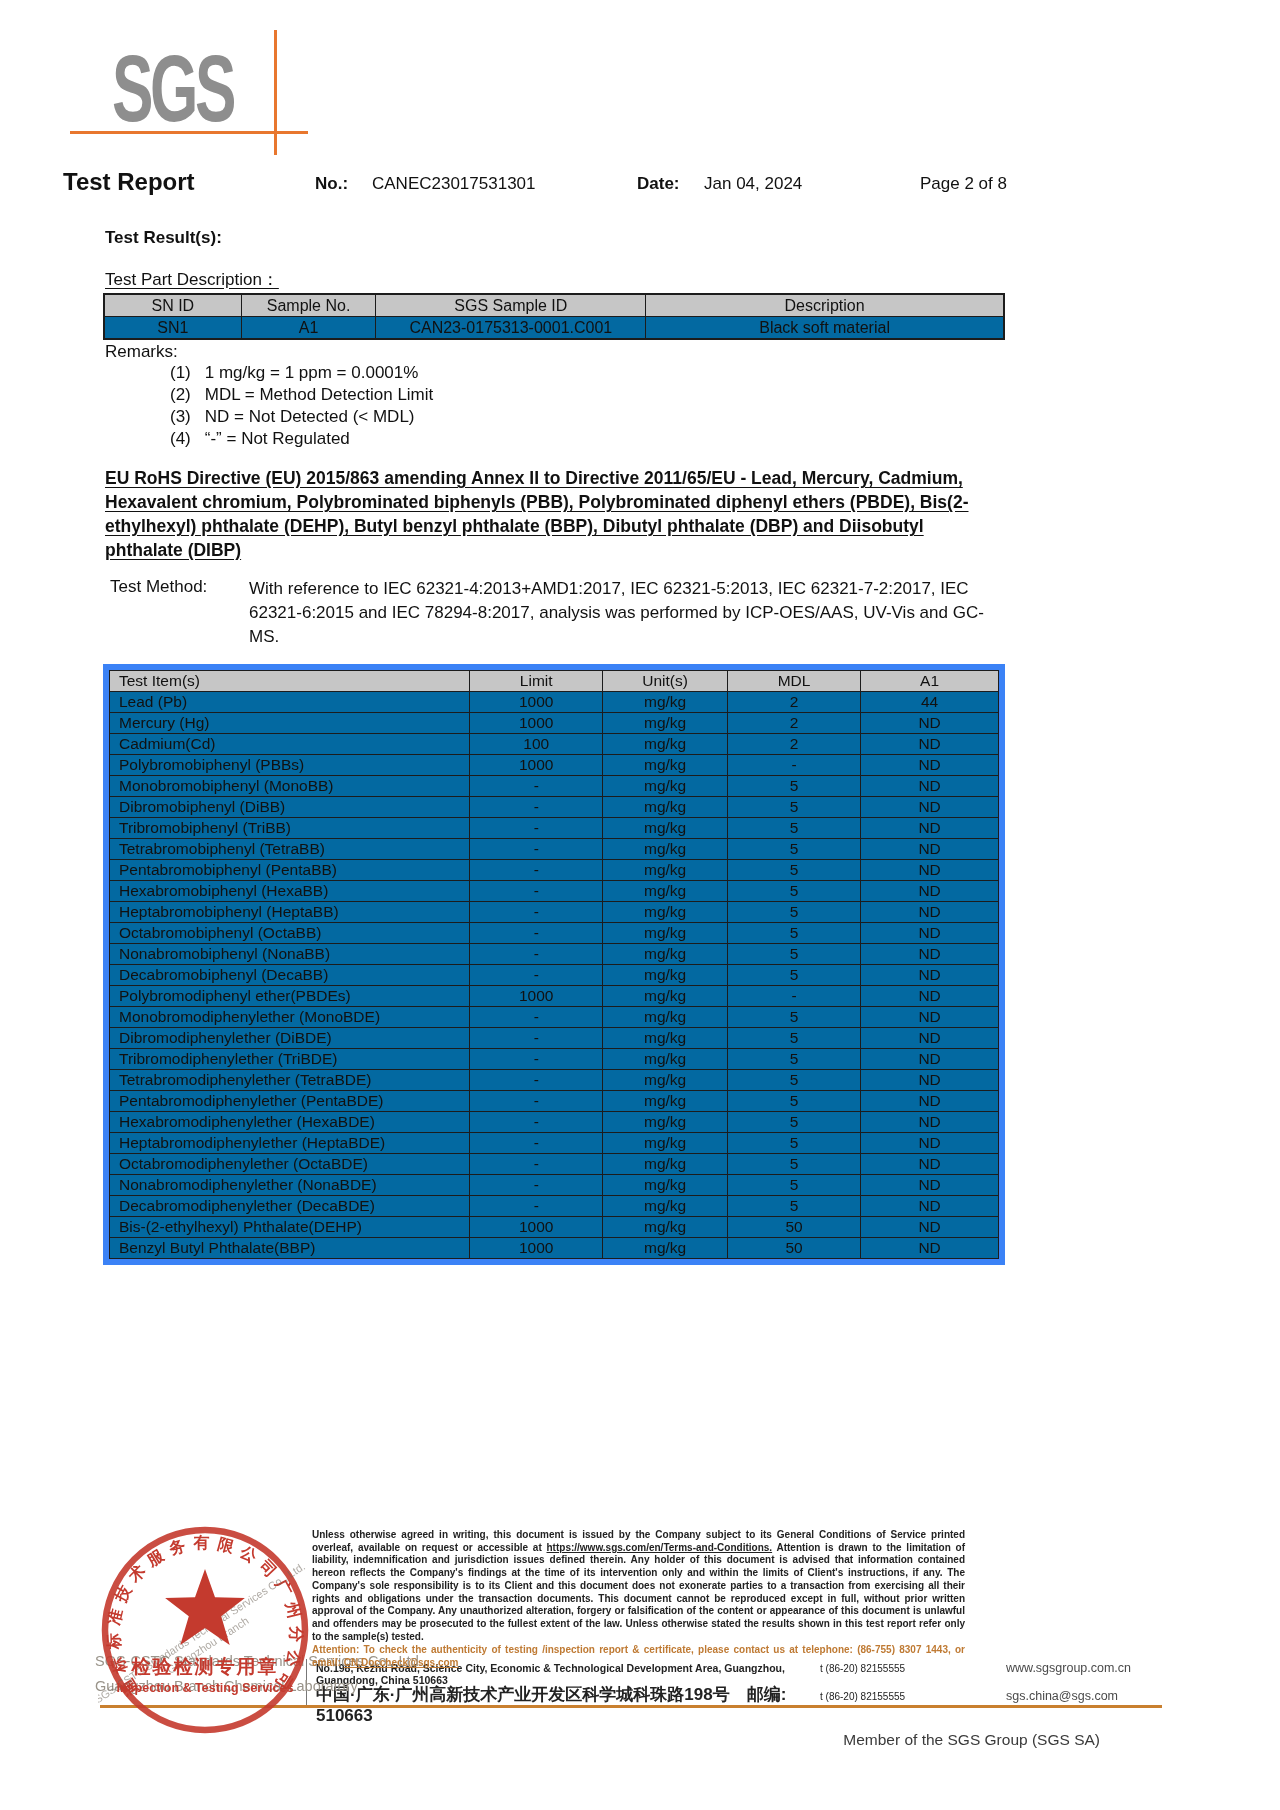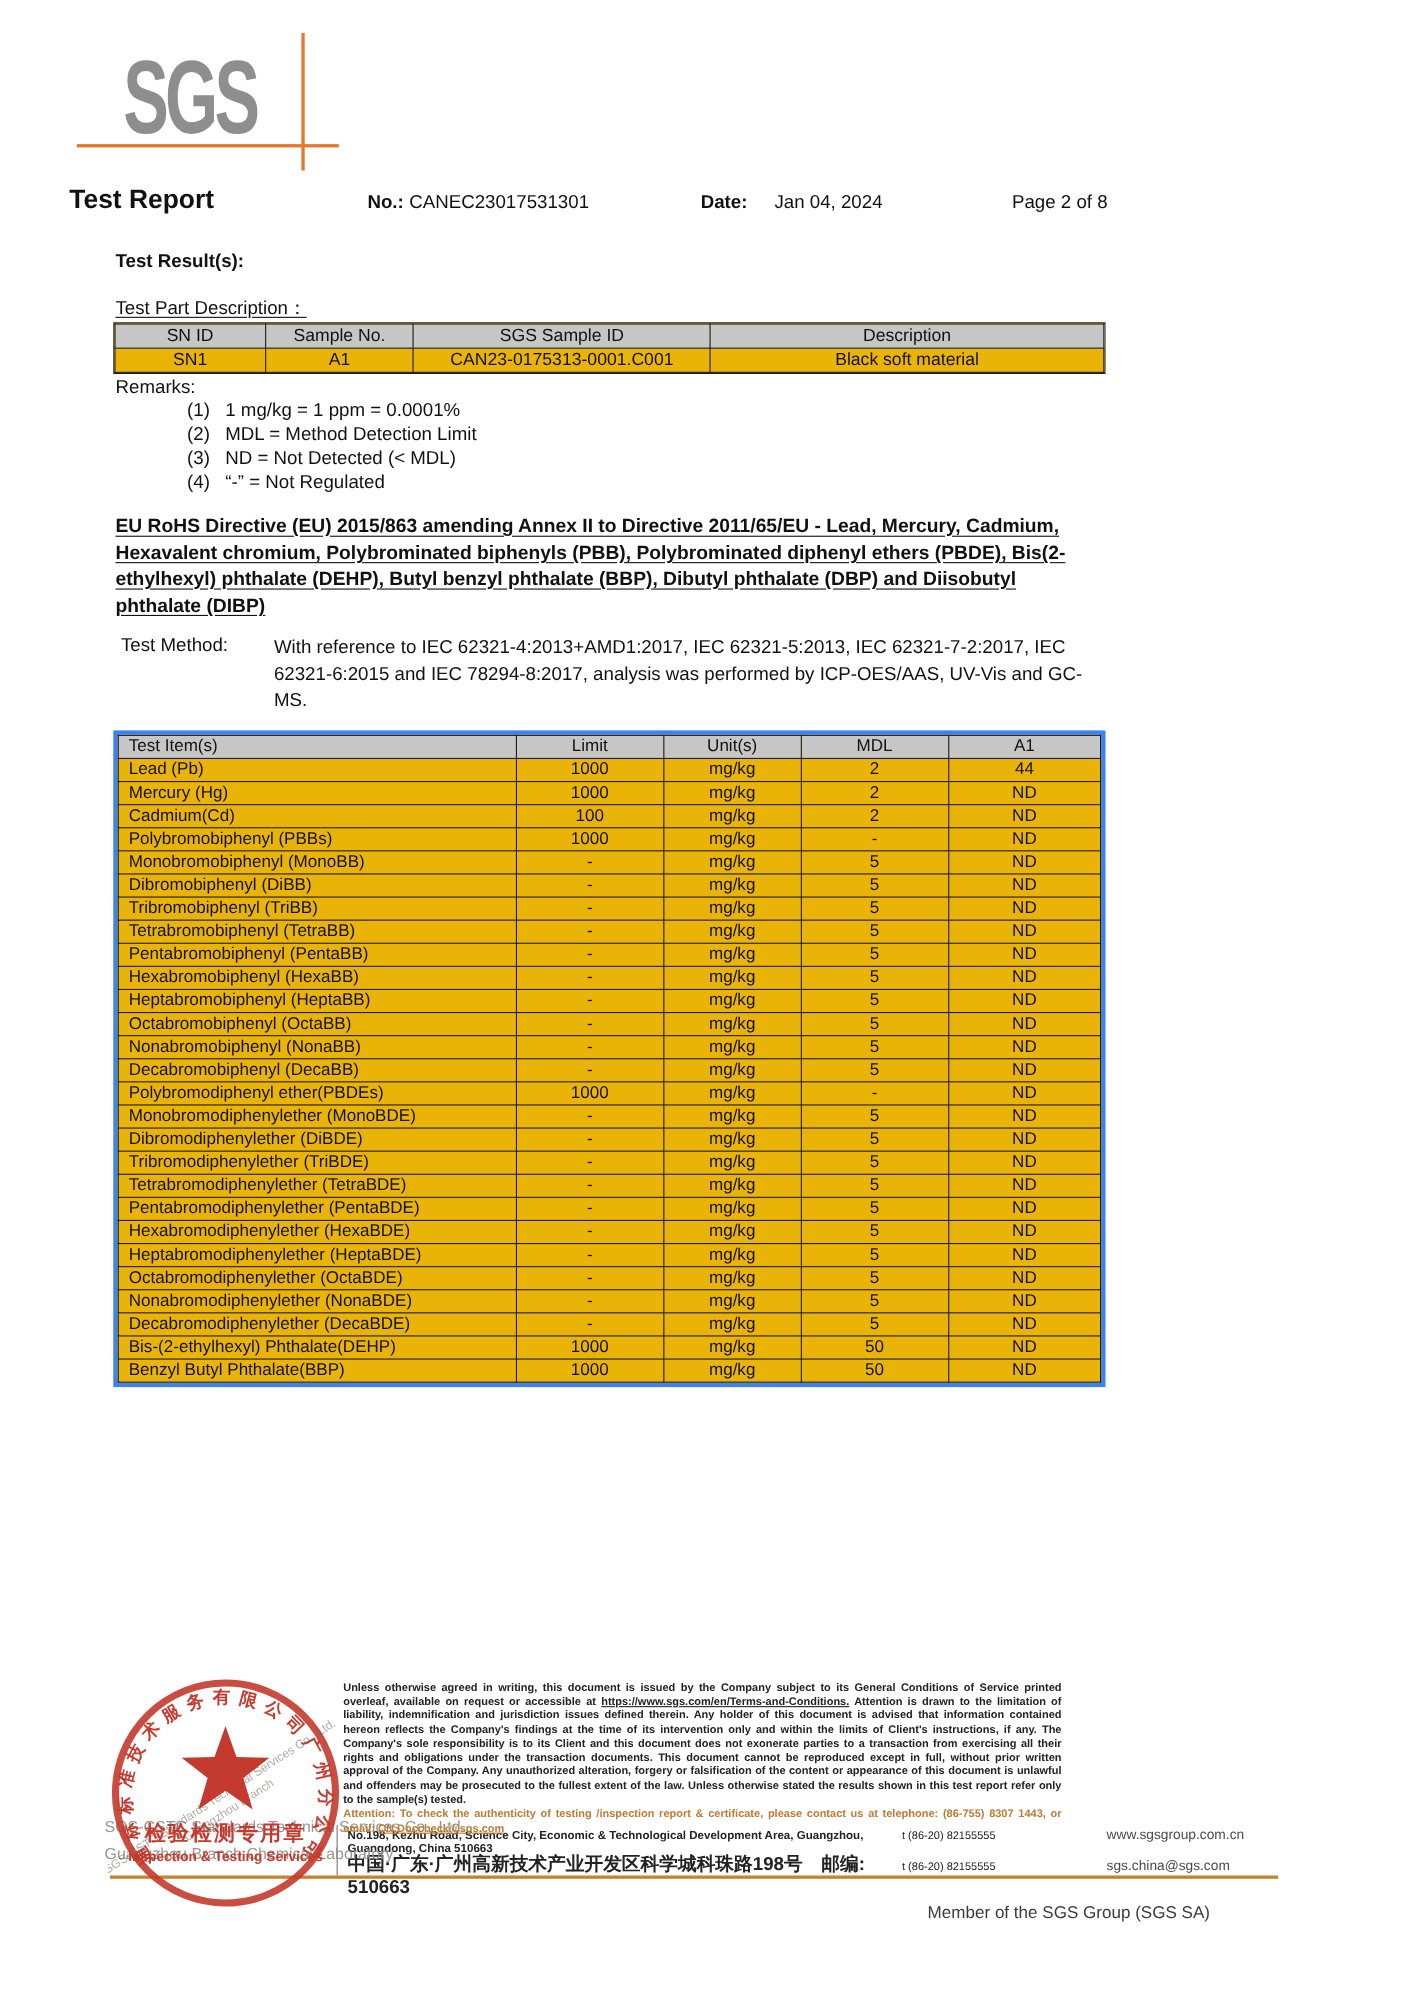--- a/index.html
+++ b/index.html
@@ -9,44 +9,44 @@
   
   .logo-text { position:absolute; left:112px; top:34px; font-size:74px; font-weight:900; color:#8e8e8e;
                letter-spacing:-4px; transform:scale(0.84,1.28); transform-origin:left top; }
   .logo-hline { position:absolute; left:70px; top:131px; width:238px; height:3px; background:#e8772e; }
   .logo-vline { position:absolute; left:274px; top:30px; width:3px; height:125px; background:#e8772e; }
 
   
   .report-title { position:absolute; left:63px; top:168px; font-size:24px; font-weight:bold; }
   .h-label { position:absolute; top:174px; font-size:17px; font-weight:bold; }
   .h-value { position:absolute; top:174px; font-size:17px; }
-  .no-label { left:315px;margin-left:19px; } .no-value { left:372px; }
+  .no-label { left:315px; } .no-value { left:372px; }
   .date-label { left:637px; } .date-value { left:704px; }
   .page-label { position:absolute; left:920px; top:174px; font-size:17px; }
 
   
   .results-heading { position:absolute; left:105px; top:228px; font-size:17px; font-weight:bold; }
   .part-heading { position:absolute; left:105px; top:268px; font-size:17px; text-decoration:underline; text-underline-offset:3px; }
   .remarks-heading { position:absolute; left:105px; top:342px; font-size:17px; }
   .remarks-list { position:absolute; left:170px; top:362px; }
   .remarks-list > div { display:flex; gap:14px; font-size:17px; line-height:22px; }
 
   .directive-heading { position:absolute; left:105px; top:466px; width:890px; font-size:17.5px; font-weight:bold;
                        line-height:24px; text-decoration:underline; text-underline-offset:3px; }
 
   .method-label { position:absolute; left:110px; top:577px; font-size:17px; }
   .method-text { position:absolute; left:249px; top:577px; width:764px; font-size:17px; line-height:24px; }
 
   
-  .data-table { border-collapse:collapse; width:100%; background:#eab308; }
+  .data-table { border-collapse:collapse; width:100%; background:#0369a1; }
   .data-table th, .data-table td { border:1px solid #1c1c1c; height:22px; padding:0 6px;
                                    text-align:center; font-weight:normal; font-size:16px; line-height:21px; }
   .data-table thead th { background:#c6c6c6; }
   .sample-table-wrap { position:absolute; left:103px; top:293px; width:902px; border:1px solid #1c1c1c; }
-  .results-table-wrap { position:absolute; left:103px; top:664px; width:902px; border:4px solid #3b82f6; }
+  .results-table-wrap { position:absolute; left:103px; top:664px; width:902px; border:6px solid #3b82f6; }
   .results-table th, .results-table td { font-size:15.5px; height:21px; line-height:20px; }
   .results-table th:first-child, .results-table td:first-child { text-align:left; padding-left:9px; }
 
   
   .stamp { position:absolute; left:98px; top:1523px; width:214px; height:214px; z-index:3; }
   .company-lines { position:absolute; left:95px; top:1649px; width:330px; z-index:1;
                    color:#9a948a; font-size:14.5px; line-height:25px; }
   .legal-block { position:absolute; left:312px; top:1529px; width:653px; font-size:10px; line-height:12.7px;
                  font-weight:600; color:#222; text-align:justify; z-index:2; }
   .legal-link { text-decoration:underline; }

